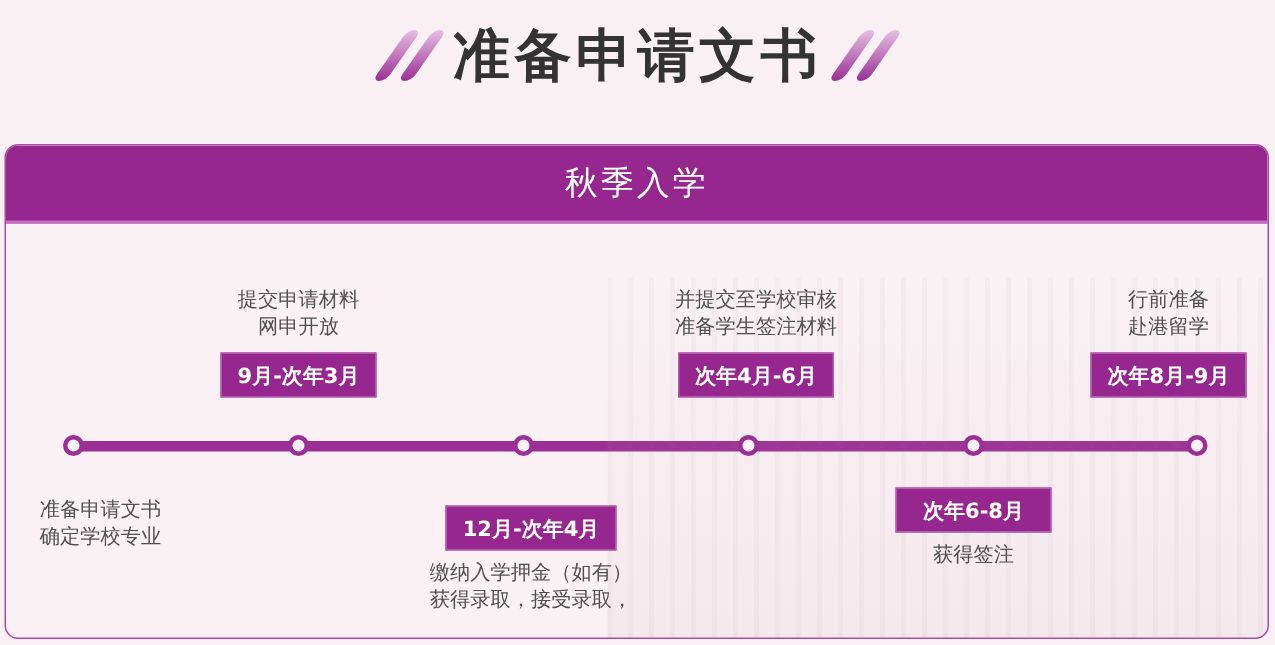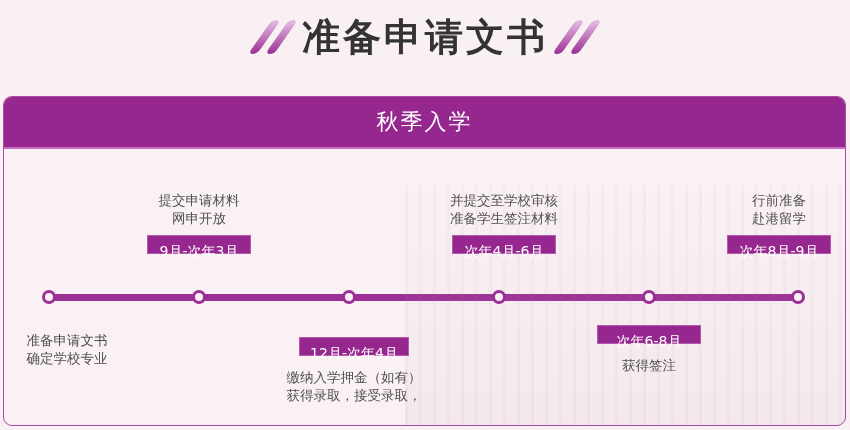--- a/index.html
+++ b/index.html
@@ -46,21 +46,21 @@
   }
   .node {
     position: absolute; width: 14px; height: 14px; border-radius: 50%;
     border: 3px solid #9b2f95; background: #faf1f4; top: 193px;
     z-index: 2;
   }
   .stage { position: absolute; width: 170px; text-align: center; z-index: 3; }
   .stage .desc { font-size: 13.5px; line-height: 18px; color: #505050; }
   .tag {
     display: inline-block; background: #96278f; color: #fff;
-    font-weight: normal; font-size: 14px; height: 19px; line-height: 30px;
+    font-weight: bold; font-size: 14px; height: 30px; line-height: 30px;
     padding: 0 10px; min-width: 104px; border: 1px solid #b45aad;
   }
   .stage.top .desc { margin-bottom: 8px; }
   .stage.bottom .desc { margin-top: 6px; }
 </style>
 </head>
 <body>
 
 <div class="title">
   <div class="slashes">

